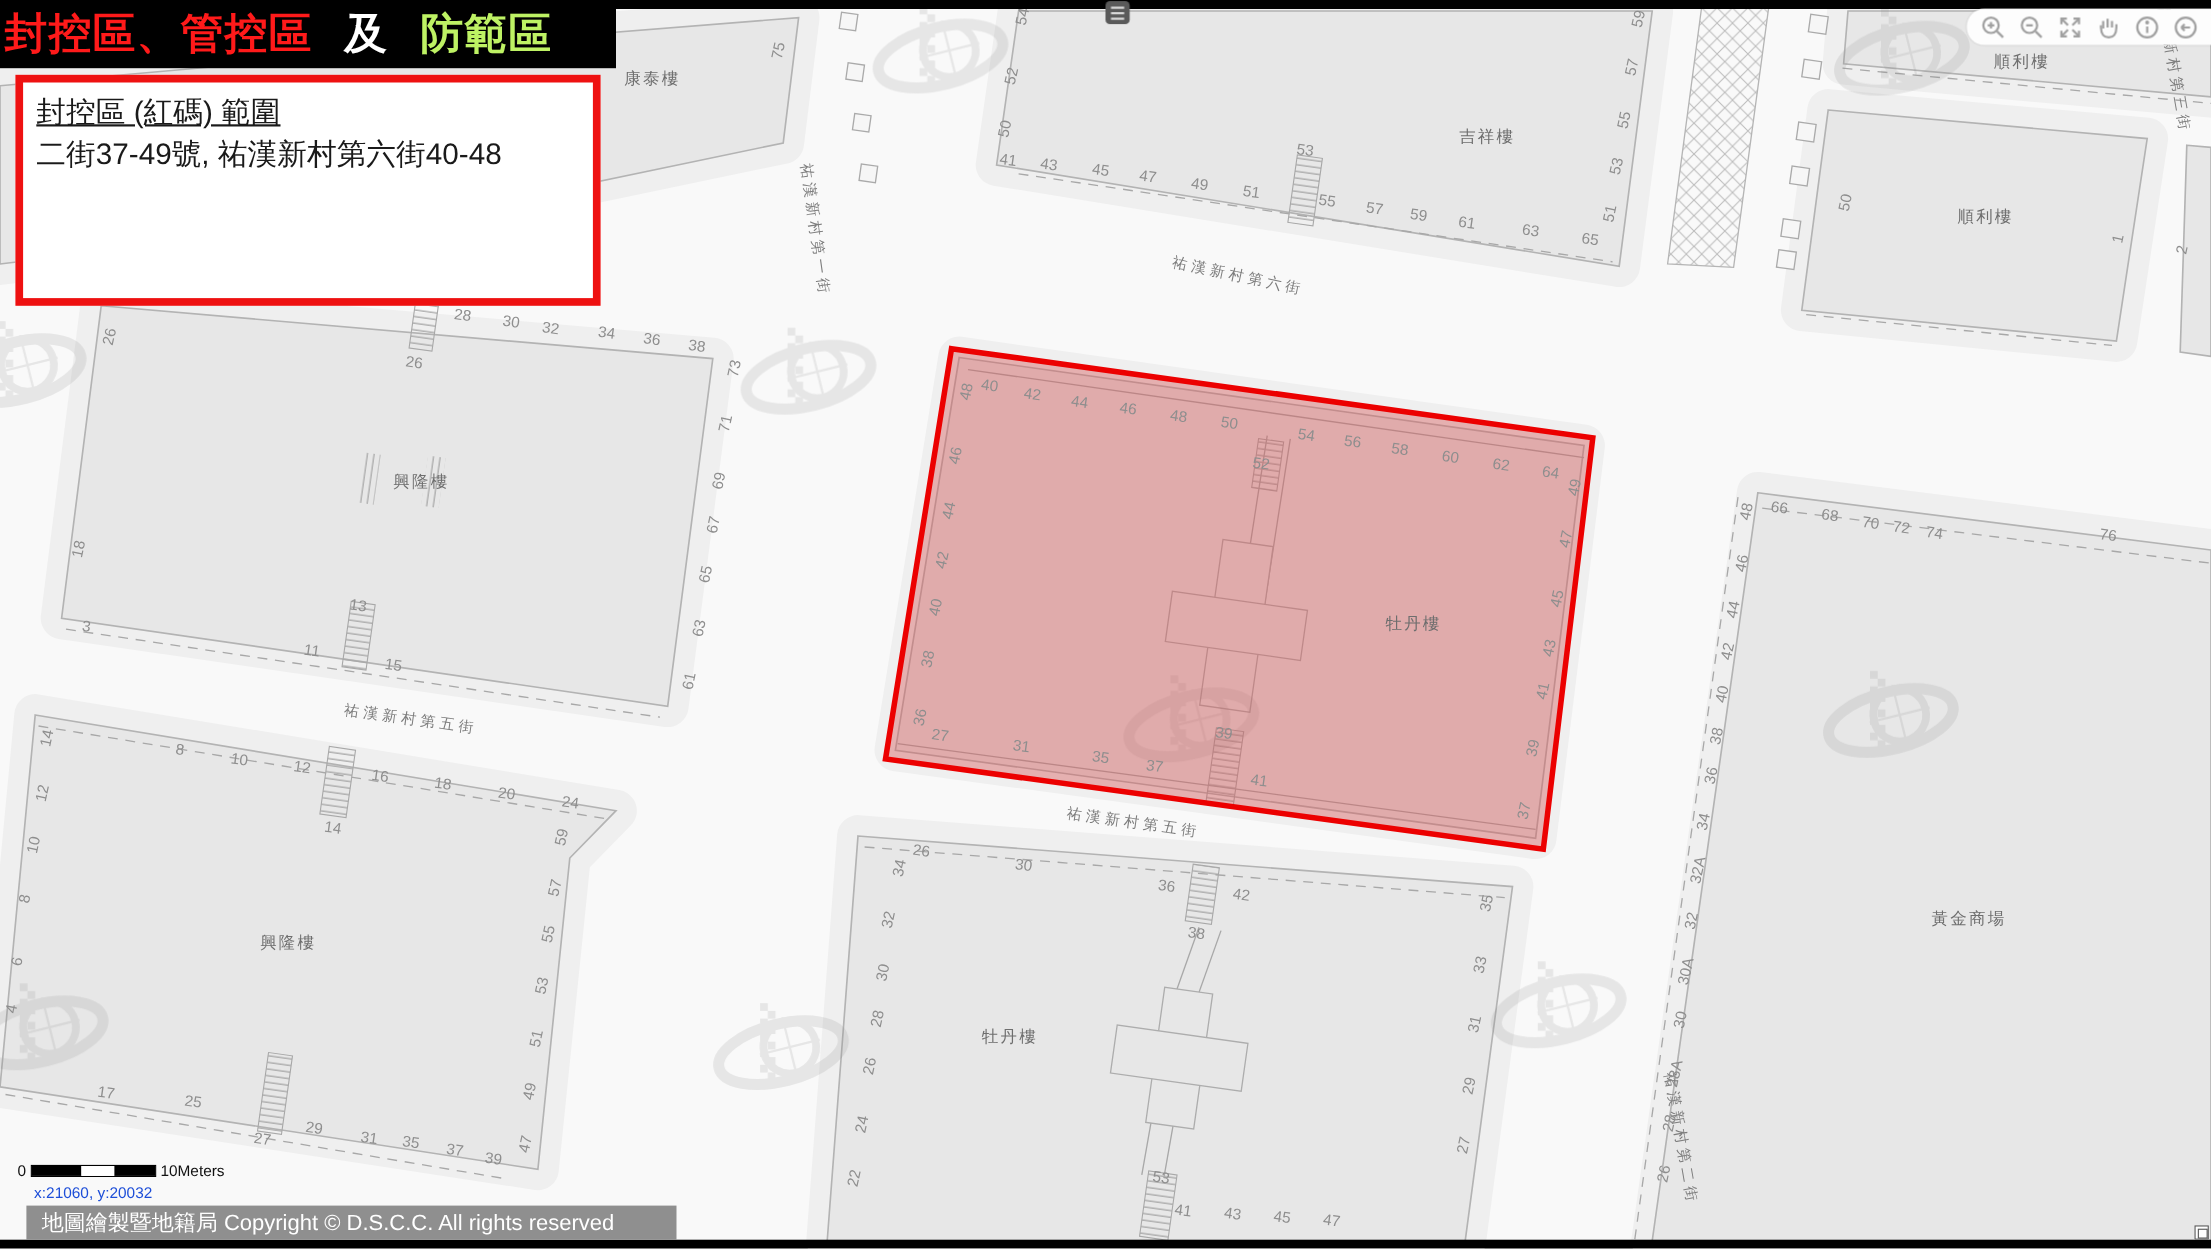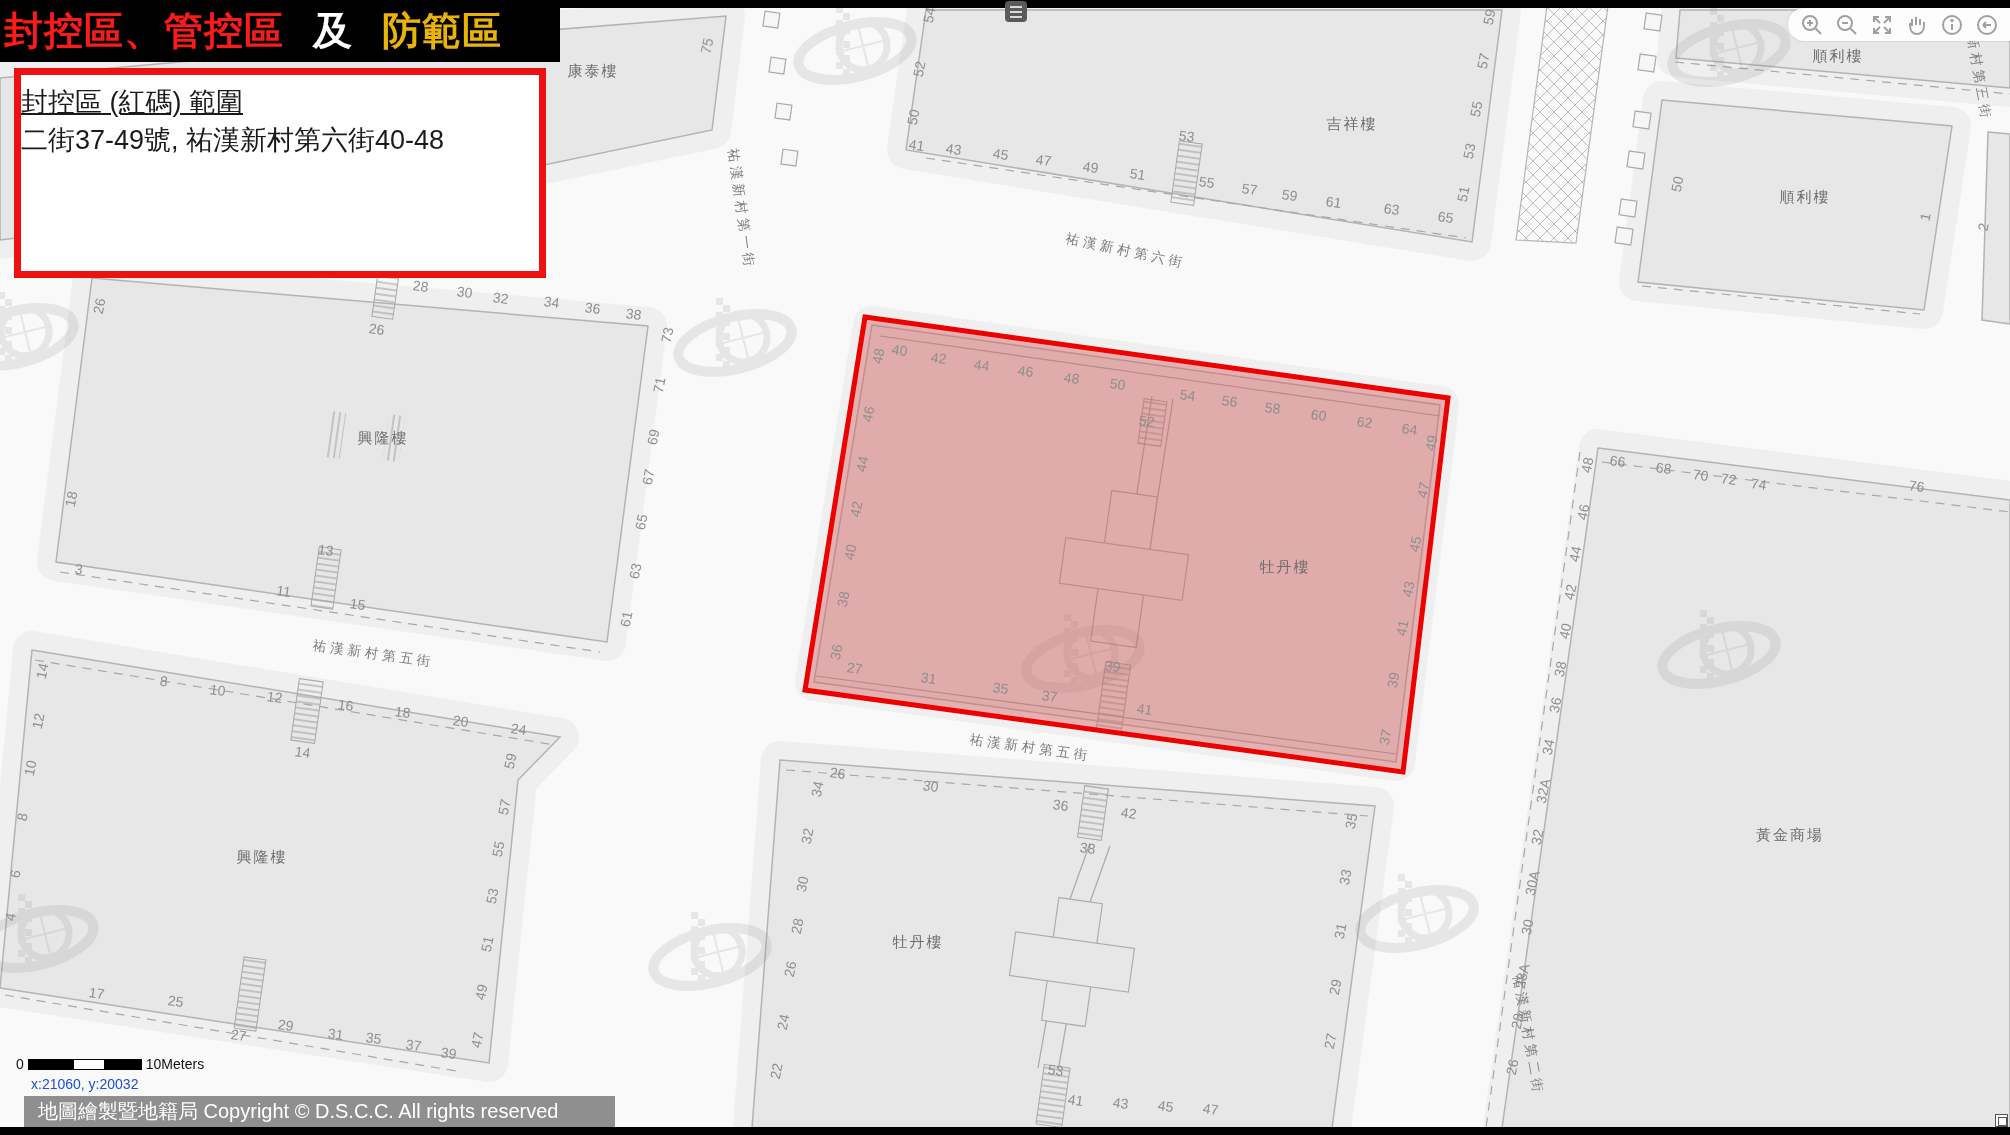--- a/index.html
+++ b/index.html
@@ -7,23 +7,23 @@
          background:#f9f9f9;font-family:"Liberation Sans",sans-serif;}
   #map-svg{position:absolute;left:0;top:0;}
   .lbl-num{font-size:14px;fill:#8e8e8e;text-anchor:middle;font-family:"Liberation Sans",sans-serif;}
   .lbl-bldg{font-size:15px;fill:#6e6e6e;letter-spacing:2px;text-anchor:middle;font-family:"Liberation Sans",sans-serif;}
   .lbl-street{font-size:13.5px;fill:#7d7d7d;letter-spacing:4px;text-anchor:middle;font-family:"Liberation Sans",sans-serif;}
   #top-strip{position:absolute;left:0;top:0;width:2010px;height:8px;background:#000;}
   #bottom-strip{position:absolute;left:0;top:1127px;width:2010px;height:8px;background:#000;}
   #banner{position:absolute;left:0;top:0;width:560px;height:62px;background:#000;
           display:flex;align-items:center;padding-left:4px;box-sizing:border-box;
           font-size:39px;font-weight:bold;letter-spacing:1px;white-space:nowrap;gap:29px;}
-  #banner .t-red{color:#ff1a1a;} #banner .t-white{color:#ffffff;} #banner .t-yellow{color:#eab308;font-family:Liberation Serif, serif;}
+  #banner .t-red{color:#ff1a1a;} #banner .t-white{color:#ffffff;} #banner .t-yellow{color:#bef264;font-family:Liberation Serif, serif;}
   #infobox{position:absolute;left:14px;top:68px;width:532px;height:210px;background:#fff;
-           border:7px solid #ee1111;box-sizing:border-box;padding:8px 14px 0 0;
+           border:7px solid #ee1111;box-sizing:border-box;padding:8px 14px 0 12px;
            color:#1a1a1a;font-size:27px;line-height:38px;white-space:nowrap;}
   #infobox .head{text-decoration:underline;}
   #toolbar{position:absolute;left:1788px;top:8px;width:230px;height:33px;background:#fdfdfd;
            border-radius:16px 0 0 16px;display:flex;align-items:center;gap:11px;
            padding-left:12px;box-sizing:border-box;box-shadow:0 0 2px rgba(0,0,0,.18);}
   .tb-icon{width:24px;height:24px;display:inline-block;cursor:pointer;}
   .tb-icon svg{display:block;}
   #menu-chip{position:absolute;left:1005px;top:1px;width:22px;height:21px;background:#5a5a5a;
              border-radius:4px;display:flex;flex-direction:column;justify-content:center;gap:3px;
              align-items:center;}

